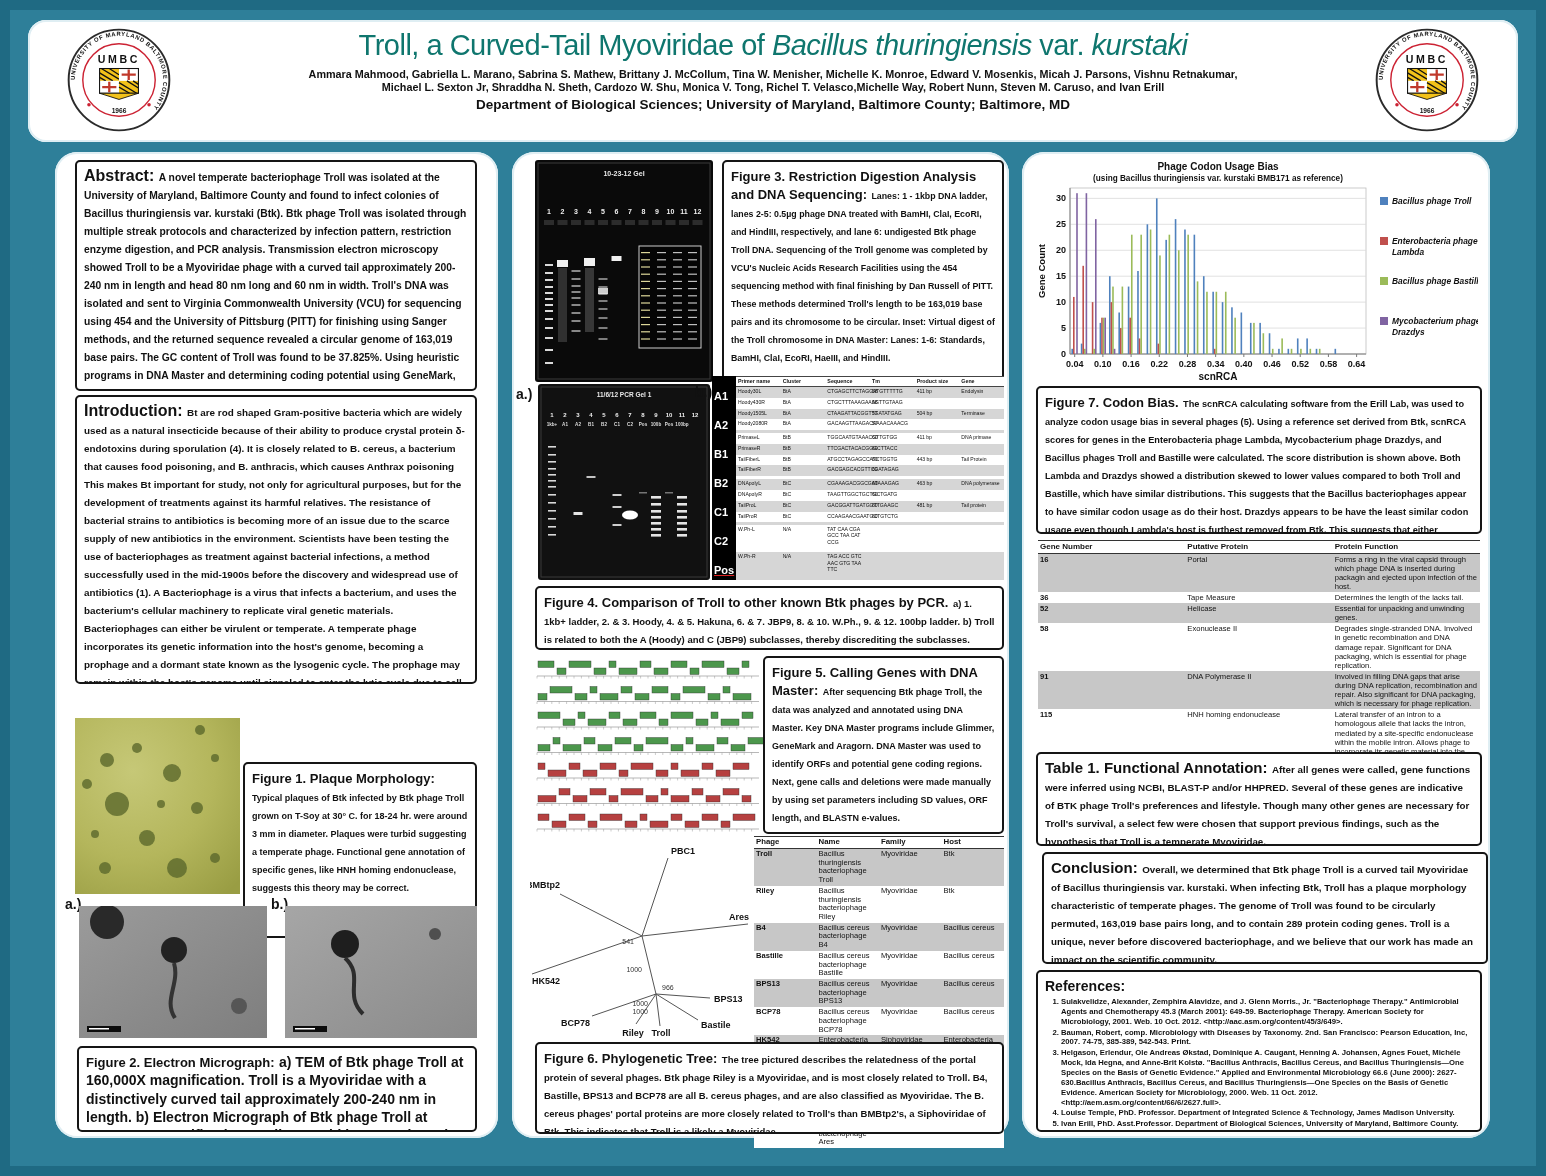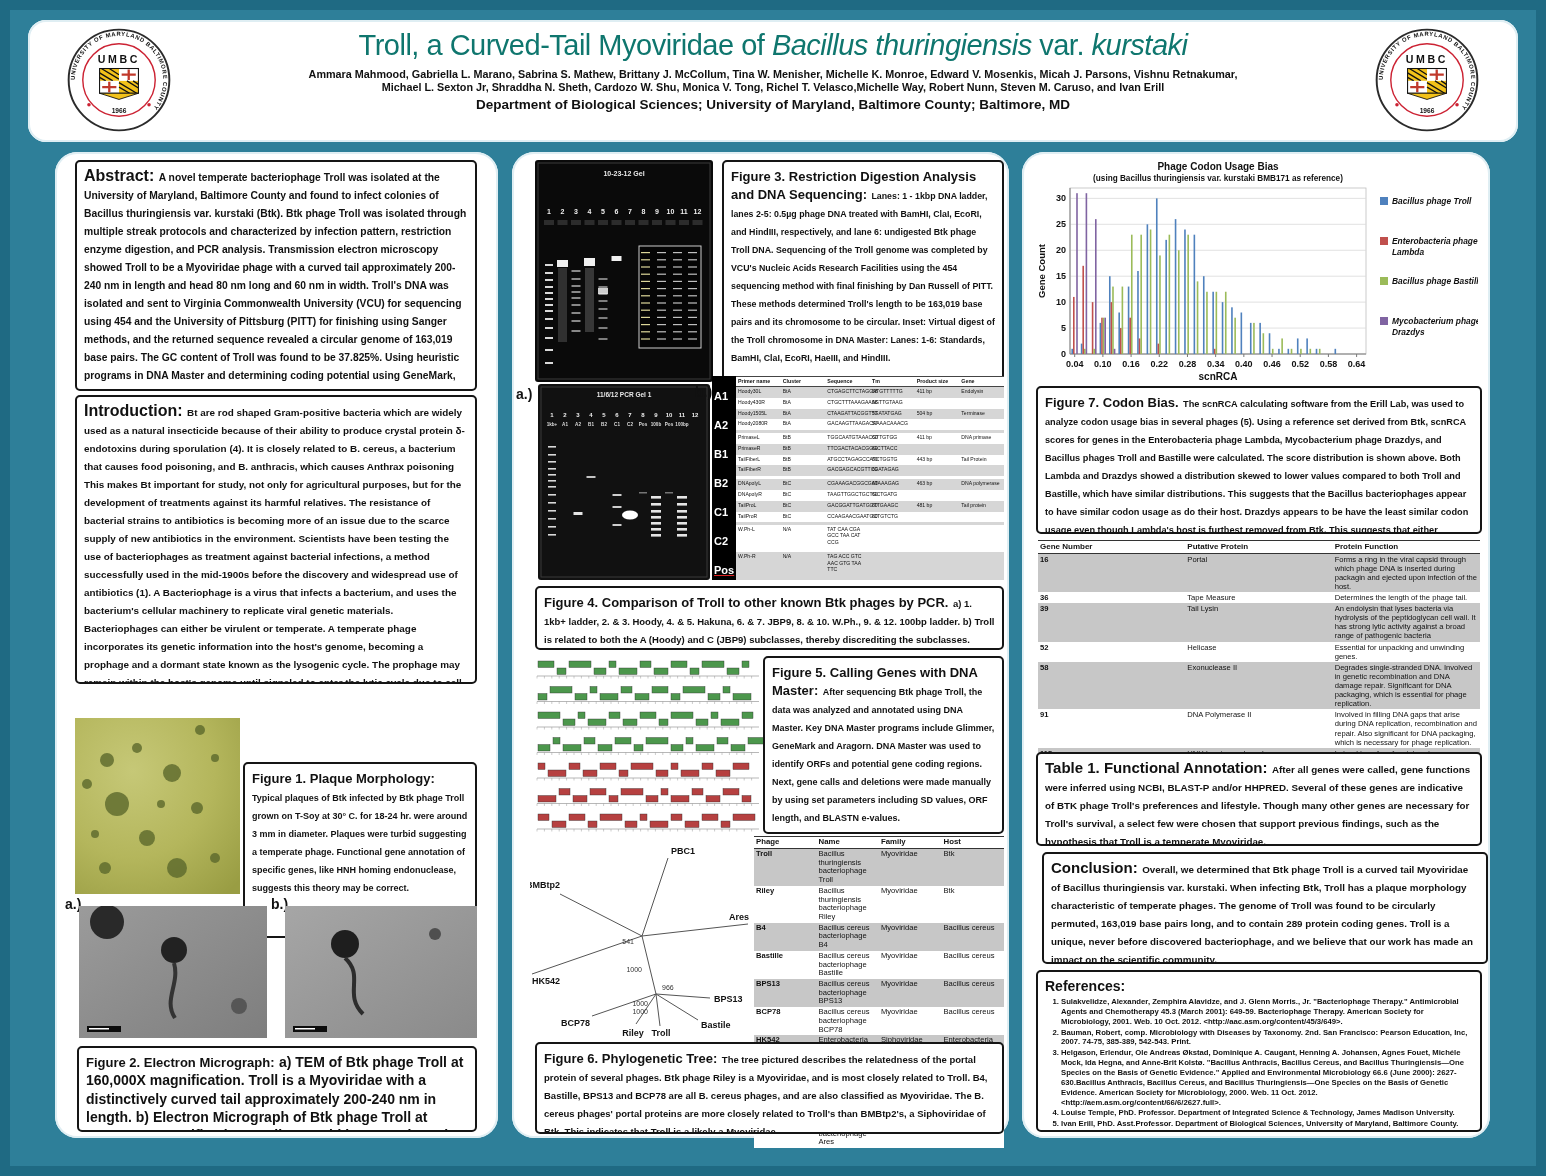--- a/index.html
+++ b/index.html
@@ -1120,26 +1120,21 @@
           </thead>
           <tbody>
             <tr>
               <td>16</td>
               <td>Portal</td>
               <td>Forms a ring in the viral capsid through which phage DNA is inserted during packagin and ejected upon infection of the host.</td>
             </tr>
             <tr>
               <td>36</td>
               <td>Tape Measure</td>
-              <td>Determines the length of the phage tail.</td>
-            </tr>
-            <tr>
-              <td>39</td>
-              <td>Tail Lysin</td>
-              <td>An endolysin that lyses bacteria via hydrolysis of the peptidoglycan cell wall. It has strong lytic activity against a broad range of pathogenic bacteria</td>
+              <td>Determines the length of the lacks tail.</td>
             </tr>
             <tr>
               <td>52</td>
               <td>Helicase</td>
               <td>Essential for unpacking and unwinding genes.</td>
             </tr>
             <tr>
               <td>58</td>
               <td>Exonuclease II</td>
               <td>Degrades single-stranded DNA. Involved in genetic recombination and DNA damage repair. Significant for DNA packaging, which is essential for phage replication.</td>

